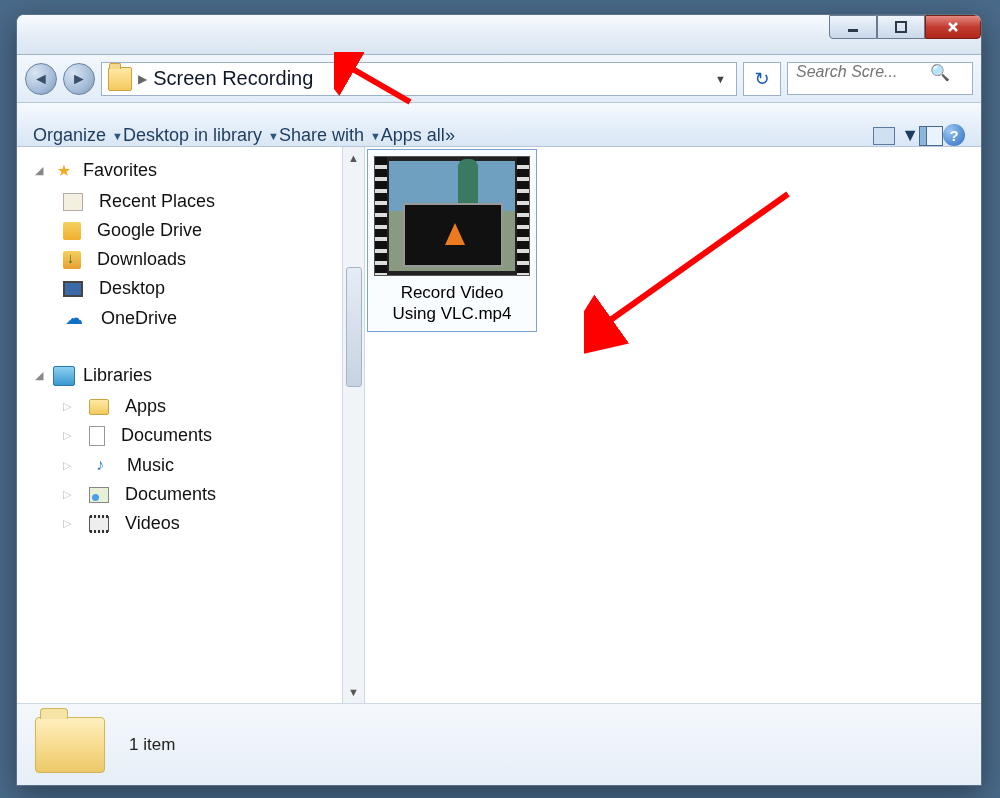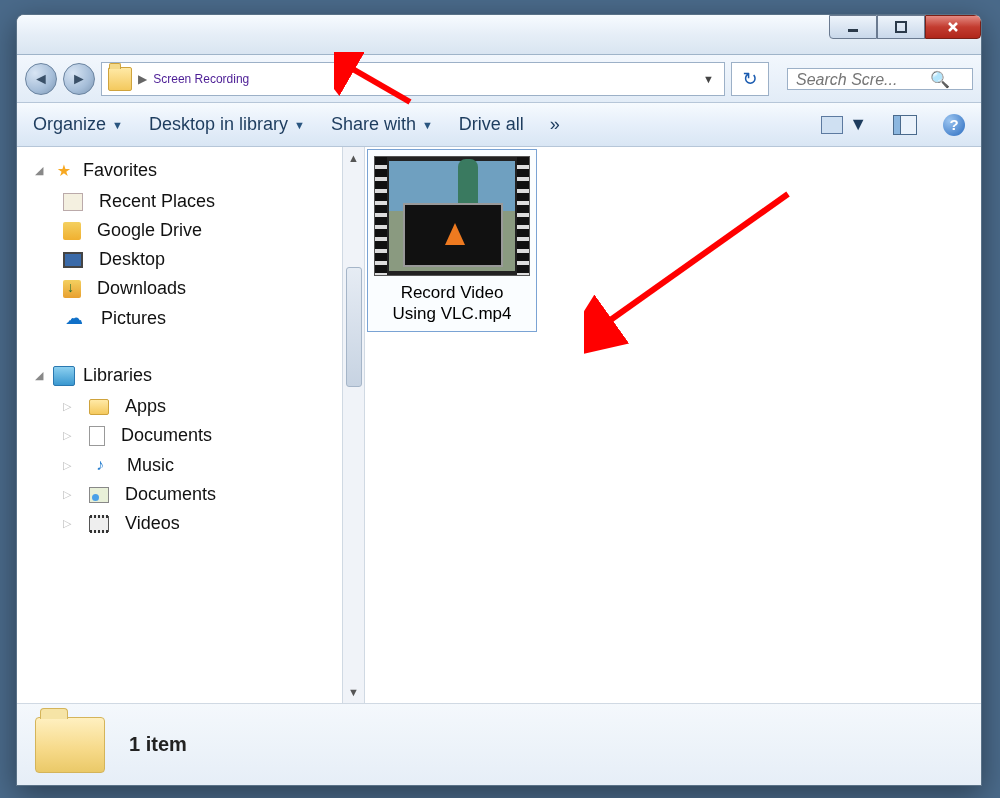--- a/index.html
+++ b/index.html
@@ -11,27 +11,27 @@
 .win-btn { width: 48px; height: 24px; border: 1px solid #6a7a90; display: flex; align-items: center; justify-content: center; font-family: Arial; font-weight: bold; cursor: default; }
 .win-min { background: linear-gradient(#eef4fb,#c9d8ea); color:#2b3a4a; border-radius: 0 0 0 4px; }
 .win-max { background: linear-gradient(#eef4fb,#c9d8ea); color:#2b3a4a; }
 .win-close { width: 56px; background: linear-gradient(#e48a82,#c33c30 50%,#b0261a); color:#fff; border-radius: 0 0 4px 0; border-color:#7a1f16; }
 .navrow { height: 48px; background: linear-gradient(#f2f7fd,#e2ecf7); display:flex; align-items:center; padding: 0 8px; border-bottom:1px solid #b6c6d8; gap:6px; }
 .navcircle { width:32px; height:32px; border-radius:50%; background: radial-gradient(circle at 30% 30%, #d8e5f4, #a5bdd8 60%, #7a94b0); border:1px solid #6b84a0; display:flex; align-items:center; justify-content:center; color:#3a5068; font-size:16px; }
 .addr { flex:1; height:34px; border:1px solid #9cb0c7; background:#fff; display:flex; align-items:center; padding:0 6px; gap:6px; }
 .addr-folder { width:24px; height:24px; background: linear-gradient(#ffe9a6,#f4c95e); border:1px solid #cfa33c; border-radius:2px; position:relative; }
 .addr-folder:before { content:""; position:absolute; top:-5px; left:0; width:10px; height:5px; background:#f4d98a; border:1px solid #cfa33c; border-bottom:none; border-radius:2px 2px 0 0; }
 .addr-sep { color:#666; font-size:12px; }
-.addr-text { flex:1; font-size:12px; color:#4c1d95; }
+.addr-text { flex:1; font-size:20px; color:#0f172a; }
 .addr-drop { font-size:11px; color:#444; padding:0 4px; }
 .refresh-box { width:38px; height:34px; border:1px solid #9cb0c7; display:flex; align-items:center; justify-content:center; background:#fff; color:#1a5bb0; font-size:18px; }
-.search-box { width:186px; height:22px; border:1px solid #9cb0c7; background:#fff; display:flex; align-items:flex-end; padding:0 8px; gap:6px;margin-left:12px; }
+.search-box { width:186px; height:33px; border:1px solid #9cb0c7; background:#fff; display:flex; align-items:flex-start; padding:0 8px; gap:6px; }
 .search-box input { border:none; outline:none; font-size:16px; font-style:italic; color:#666; width:128px; }
 .search-box .mag { color:#2a66b4; font-size:16px; }
-.toolbar { height:44px; background: linear-gradient(#f6fafe,#e6effa 50%,#d9e6f4); border-bottom:1px solid #b6c6d8; display:flex; align-items:center; padding:0 16px; gap:26px; font-size:18px; color:#1d3c5e; }
+.toolbar { height:44px; background: linear-gradient(#f6fafe,#e6effa 50%,#d9e6f4); border-bottom:1px solid #b6c6d8; display:flex; align-items:flex-end; padding:0 16px; font-size:18px; color:#1d3c5e; }
 .tbtn { display:flex; align-items:center; gap:6px; cursor:default; }
 .tbtn .drop { font-size:11px; color:#2a5680; }
 .toolbar .spacer { flex:1; }
 .iconbtn { display:flex; align-items:center; gap:6px; }
 .iconbox { width:22px; height:18px; border:1px solid #5c7aa0; background:#cfe0f2; }
 .panebox { width:24px; height:20px; display:flex; }
 .panebox div { border:1px solid #4a6a8c; }
 .panebox .l { width:8px; background:#8bb6df; }
 .panebox .r { flex:1; background:#eaf2fb; border-left:none; }
 .help { width:22px; height:22px; border-radius:50%; background: radial-gradient(circle at 30% 30%, #9cc5f0, #2a6cc0); color:#fff; display:flex; align-items:center; justify-content:center; font-weight:bold; font-size:15px; }
@@ -71,21 +71,21 @@
 .thumb .sprocket { position:absolute; top:0; left:0; width:12px; height:100%; background:repeating-linear-gradient(#111 0 8px,#ddd 8px 12px); }
 .thumb .sprocket.r { left:auto; right:0; }
 .thumb .shot { position:absolute; left:14px; right:14px; top:4px; bottom:4px; background:linear-gradient(#6fa0c0 0 45%,#8a9a80 45% 100%); }
 .thumb .tower { position:absolute; left:54%; top:2px; width:20px; height:46px; background:#3a7a60; border-radius:8px 8px 0 0; }
 .thumb .vlcwin { position:absolute; left:28px; bottom:8px; width:100px; height:64px; background:#111; border:2px solid #999; }
 .thumb .cone { position:absolute; left:70px; bottom:30px; width:0; height:0; border-left:10px solid transparent; border-right:10px solid transparent; border-bottom:22px solid #ee7a20; }
 .file-label { text-align:center; font-size:17px; color:#000; padding-top:6px; line-height:1.25; }
 .statusbar { height:82px; border-top:1px solid #d0d9e3; background:linear-gradient(#f4f8fc,#e6eef7); display:flex; align-items:center; padding:0 18px; gap:24px; }
 .big-folder { width:70px; height:56px; background:linear-gradient(#fff0c0,#f6d988 60%,#eac968); border:1px solid #d4b45a; border-radius:4px; position:relative; }
 .big-folder:before { content:""; position:absolute; top:-10px; left:4px; width:26px; height:10px; background:#f6e4a6; border:1px solid #d4b45a; border-bottom:none; border-radius:4px 4px 0 0; }
-.status-text { font-size:20px; color:#222;font-weight:bold; }
+.status-text { font-size:17px; color:#222; }
 .arrow { position:absolute; pointer-events:none; }
 .arrow1 { left:334px; top:52px; width:80px; height:56px; }
 .arrow2 { left:584px; top:186px; width:210px; height:170px; }
 </style>
 </head>
 <body>
 
 <div class="desktop-bg"></div>
 
 <div class="window">
@@ -133,21 +133,21 @@
       </div>
     <div class="tbtn">
         <span>Desktop in library</span>
         <span class="drop">▼</span>
       </div>
     <div class="tbtn">
         <span>Share with</span>
         <span class="drop">▼</span>
       </div>
     <div class="tbtn">
-        <span>Drive all</span>
+        <span>Apps all</span>
       </div>
     <div class="tbtn">
         <span>»</span>
       </div>
     <div class="spacer"></div>
     <div class="iconbtn">
         <span class="iconbox"></span>
         <span class="drop">▼</span>
       </div>
     <div class="iconbtn">
@@ -172,30 +172,30 @@
           <div class="tree-items">
             <div class="tree-item">
                 <span class="ico ico-recent"></span>
                 <span>Recent Places</span>
               </div>
             <div class="tree-item">
                 <span class="ico ico-gdrive"></span>
                 <span>Google Drive</span>
               </div>
             <div class="tree-item">
+                <span class="ico ico-downloads"></span>
+                <span>Downloads</span>
+              </div>
+            <div class="tree-item">
                 <span class="ico ico-desktop"></span>
                 <span>Desktop</span>
               </div>
             <div class="tree-item">
-                <span class="ico ico-downloads"></span>
-                <span>Downloads</span>
-              </div>
-            <div class="tree-item">
                 <span class="ico ico-onedrive">☁</span>
-                <span>Pictures</span>
+                <span>OneDrive</span>
               </div>
           </div>
         </div>
 
         <div class="tree-group">
           <div class="tree-header">
             <span class="tri">◢</span>
             <span class="ico ico-lib"></span>
             <span>Libraries</span>
           </div>

